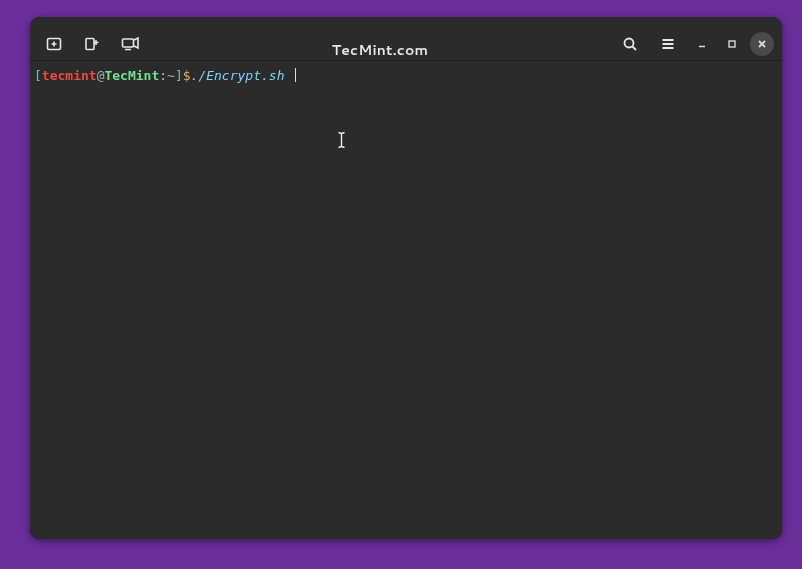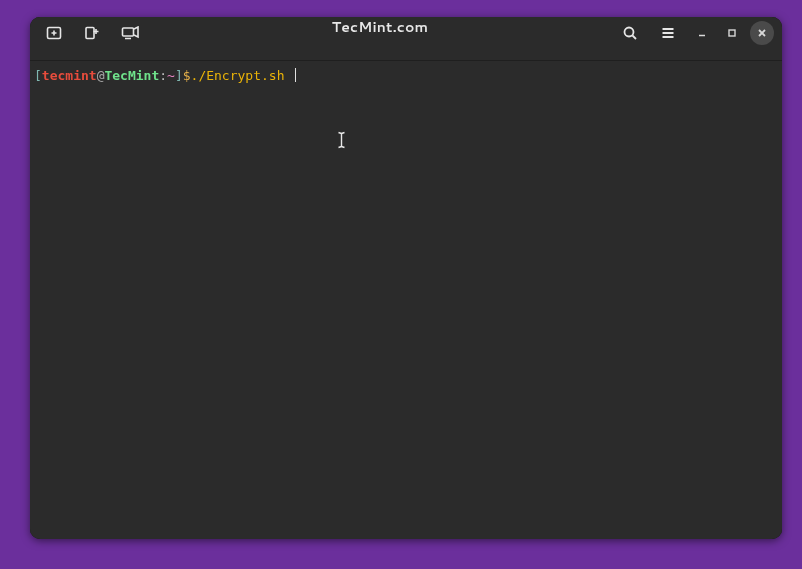--- a/index.html
+++ b/index.html
@@ -21,21 +21,21 @@
     background: #2b2b2b;
     border-radius: 10px;
     box-shadow: 0 2px 8px rgba(0,0,0,0.5), inset 0 0 0 1px #1a1a1a;
     overflow: hidden;
   }
   .titlebar {
     height: 44px;
     background: #2b2b2b;
     border-bottom: 1px solid #1f1f1f;
     display: flex;
-    align-items: flex-start;
+    align-items: flex-end;
     padding: 0 8px;
     gap: 6px;
   }
   .tb-left, .tb-right { display: flex; align-items: center; gap: 6px; }
   .tb-title {
     flex: 1;
     text-align: center;
     color: #e8e8e8;
     font-family: Cantarell, "DejaVu Sans", sans-serif;
     font-weight: 700;
@@ -74,21 +74,21 @@
     line-height: 18px;
   }
   .term-line { white-space: pre; color: #e0e0e0; }
   .c-br  { color: #7fb8b1; } 
   .c-usr { color: #e74c3c; font-weight: 600; } 
   .c-at  { color: #a6a6a6; }
   .c-host{ color: #6fe28b; font-weight: 600; } 
   .c-col { color: #c0c0c0; }
   .c-dir { color: #e583c0; } 
   .c-dl  { color: #e8b24a; } 
-  .c-cmd { color: #eab308; }
+  .c-cmd { color: #7dd3fc; font-style: italic; }
   .cursor {
     display: inline-block;
     width: 1px;
     height: 14px;
     background: #e0e0e0;
     vertical-align: -2px;
     margin-left: 3px;
   }
 
   .ibeam {

